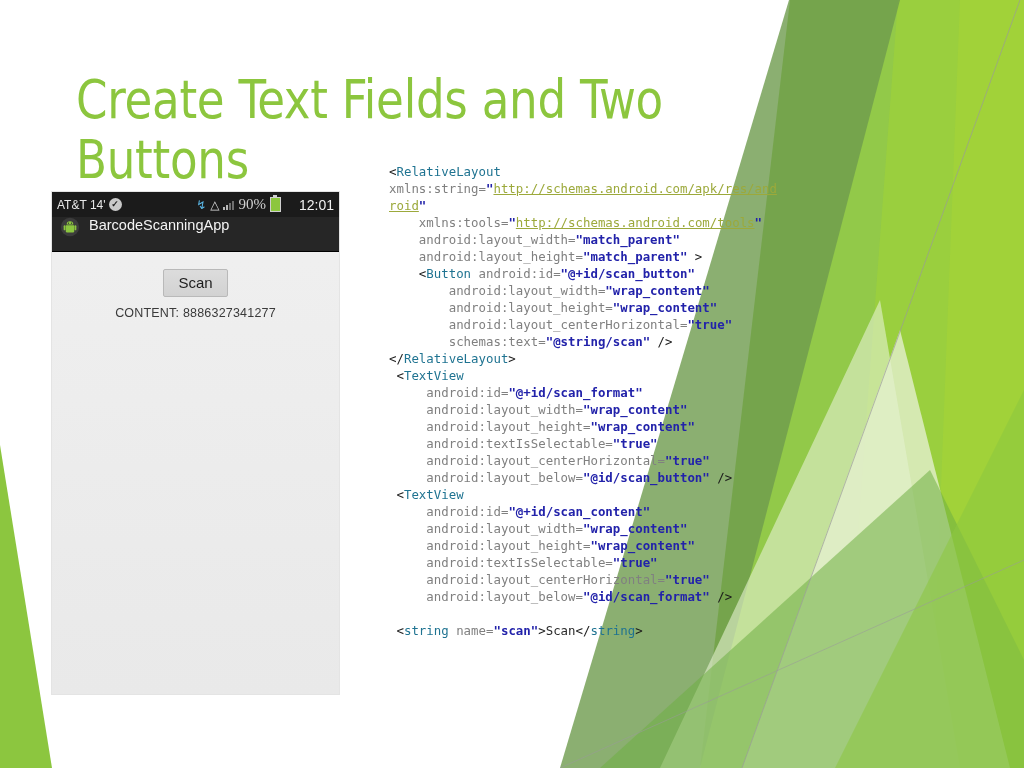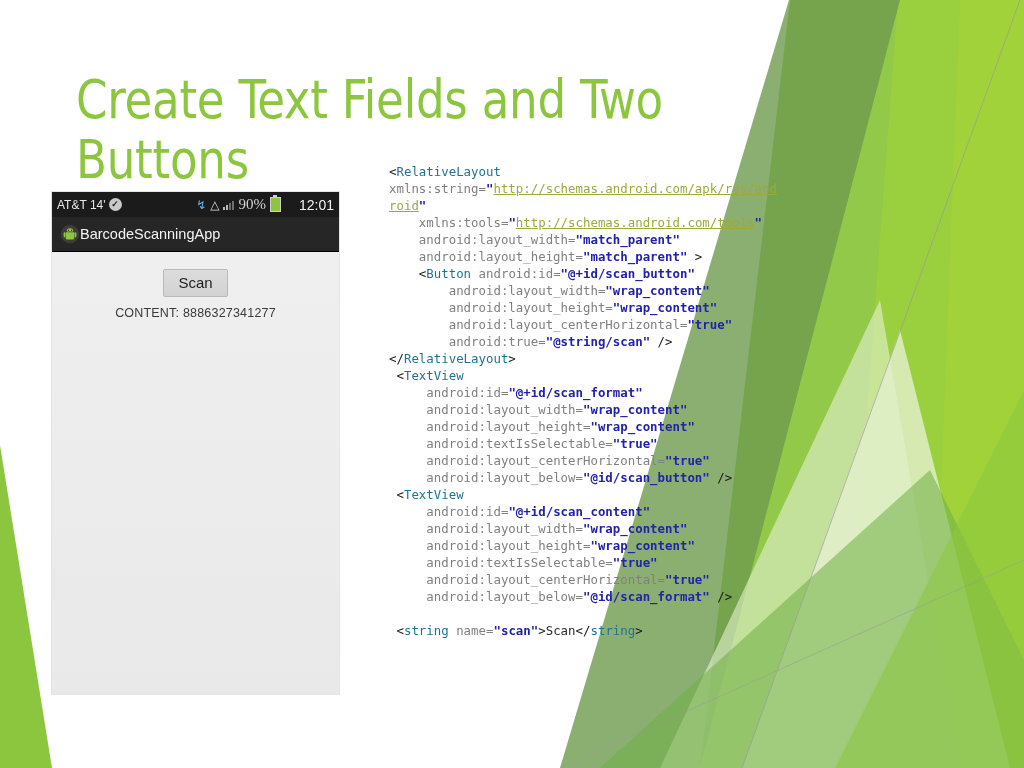--- a/index.html
+++ b/index.html
@@ -81,22 +81,22 @@
     position: relative;
   }
   .ic-batt:after {
     content:""; position:absolute; top:-3px; left:2px;
     width:4px; height:2px; background:#cfcfcf;
   }
   .sb-time { font-size: 14px; color: #f2f2f2; margin-left: 14px; }
   .actionbar {
     height: 34px;
     background: #262626;
-    display: flex; align-items: center;
-    padding: 0 8px; 
+    display: flex; align-items: flex-start;
+    padding: 0 8px; gap: 9px;
     border-bottom: 1px solid #000;
   }
   .app-icon { width: 20px; height: 20px; position: relative; }
   .app-title { color: #f4f4f4; font-size: 14.5px; }
   .phone-body { position: relative; padding-top: 17px; text-align: center; }
   .scan-btn {
     display: inline-block;
     background: linear-gradient(180deg,#dcdcdc,#d2d2d2);
     border: 1px solid #b9b9b9;
     border-radius: 2px;
@@ -201,21 +201,21 @@
 
   <div id="code"><span class="ln"><span class="t-brk">&lt;</span><span class="t-tag">RelativeLayout</span>
 </span><span class="ln"><span class="t-attr">xmlns:string=</span><span class="t-val">"</span><span class="t-url">http://schemas.android.com/apk/res/android</span><span class="t-val">"</span>
 </span><span class="ln"><span class="t-attr">    xmlns:tools=</span><span class="t-val">"</span><span class="t-url">http://schemas.android.com/tools</span><span class="t-val">"</span>
 </span><span class="ln"><span class="t-attr">    android:layout_width=</span><span class="t-val">"match_parent"</span>
 </span><span class="ln"><span class="t-attr">    android:layout_height=</span><span class="t-val">"match_parent"</span><span class="t-brk"> &gt;</span>
 </span><span class="ln"><span class="t-brk">    &lt;</span><span class="t-tag">Button</span><span class="t-attr"> android:id=</span><span class="t-val">"@+id/scan_button"</span>
 </span><span class="ln"><span class="t-attr">        android:layout_width=</span><span class="t-val">"wrap_content"</span>
 </span><span class="ln"><span class="t-attr">        android:layout_height=</span><span class="t-val">"wrap_content"</span>
 </span><span class="ln"><span class="t-attr">        android:layout_centerHorizontal=</span><span class="t-val">"true"</span>
-</span><span class="ln"><span class="t-attr">        android:true=</span><span class="t-val">"@string/scan"</span><span class="t-brk"> /&gt;</span>
+</span><span class="ln"><span class="t-attr">        schemas:text=</span><span class="t-val">"@string/scan"</span><span class="t-brk"> /&gt;</span>
 </span><span class="ln"><span class="t-brk">&lt;/</span><span class="t-tag">RelativeLayout</span><span class="t-brk">&gt;</span>
 </span><span class="ln"><span class="t-brk"> &lt;</span><span class="t-tag">TextView</span>
 </span><span class="ln"><span class="t-attr">     android:id=</span><span class="t-val">"@+id/scan_format"</span>
 </span><span class="ln"><span class="t-attr">     android:layout_width=</span><span class="t-val">"wrap_content"</span>
 </span><span class="ln"><span class="t-attr">     android:layout_height=</span><span class="t-val">"wrap_content"</span>
 </span><span class="ln"><span class="t-attr">     android:textIsSelectable=</span><span class="t-val">"true"</span>
 </span><span class="ln"><span class="t-attr">     android:layout_centerHorizontal=</span><span class="t-val">"true"</span>
 </span><span class="ln"><span class="t-attr">     android:layout_below=</span><span class="t-val">"@id/scan_button"</span><span class="t-brk"> /&gt;</span>
 </span><span class="ln"><span class="t-brk"> &lt;</span><span class="t-tag">TextView</span>
 </span><span class="ln"><span class="t-attr">     android:id=</span><span class="t-val">"@+id/scan_content"</span>

